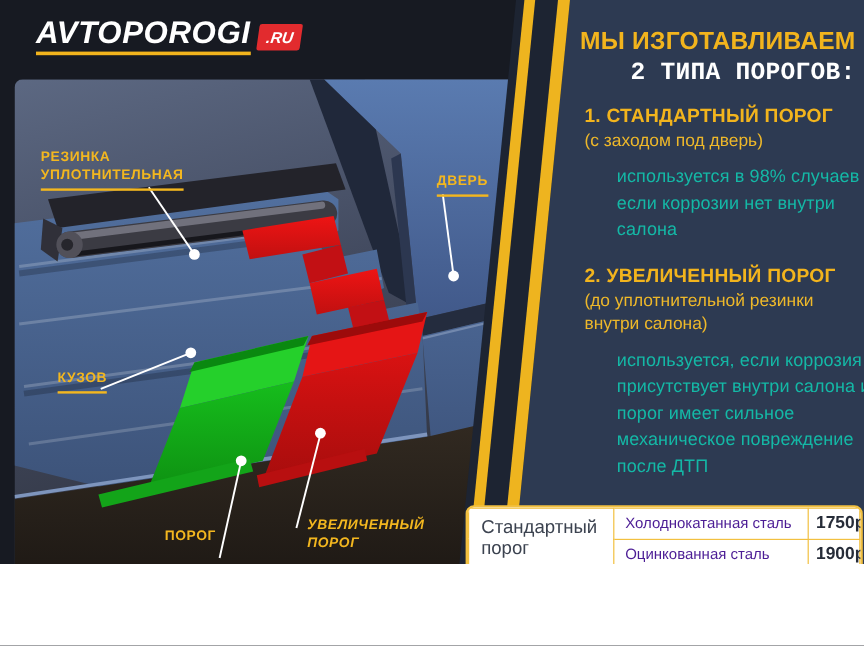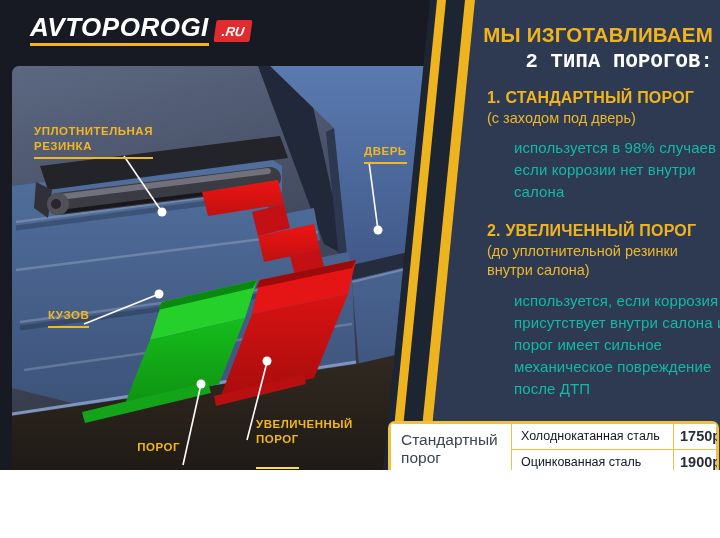--- a/index.html
+++ b/index.html
@@ -17,21 +17,21 @@
   .photo{position:absolute;left:12px;top:66px;width:440px;height:459px;border-radius:7px;overflow:hidden;z-index:1;}
   .photo svg{position:absolute;left:0;top:0;}
   .dlabel{position:absolute;color:#f3b71f;font-weight:800;font-size:11.5px;letter-spacing:.5px;line-height:1.3;z-index:2;}
   .dlabel.block-ul{border-bottom:2px solid #f3b71f;padding-bottom:3px;width:max-content;}
   .dlabel .line{display:block;}
   .dlabel .ul{display:inline-block;border-bottom:2px solid #fde047;padding-bottom:20px;}
   .lab-seal{left:22px;top:58px;}
   .lab-door{left:352px;top:78px;}
   .lab-body{left:36px;top:242px;}
   .lab-standard{left:50px;top:374px;width:118px;text-align:right;}
-  .lab-increased{left:244px;top:351px;}
+  .lab-increased{left:244px;top:365px;font-style:italic;}
 
   
   .edge-svg{position:absolute;left:0;top:0;z-index:2;pointer-events:none;}
 
   
   .panel-head{position:absolute;left:478px;top:22px;width:235px;text-align:right;z-index:3;
     font-weight:800;font-size:20.5px;line-height:1.3;letter-spacing:.2px;}
   .ph1{color:#f2b41d;display:block;}
   .ph2{color:#ffffff;display:block;font-family:Liberation Mono, monospace;}
   .sec{position:absolute;left:487px;width:232px;z-index:3;}
@@ -40,21 +40,21 @@
   .sec-body{position:absolute;left:514px;width:233px;z-index:3;font-size:15px;color:#14b8a6;line-height:1.47;letter-spacing:.1px;}
   .sec1{top:89px;} .body1{top:137px;}
   .sec2{top:222px;} .body2{top:290px;}
 
   
   .price-table{position:absolute;left:388px;top:421px;width:327px;height:104px;background:#ffffff;
     border:2px solid #f2c040;border-radius:7px;overflow:hidden;z-index:4;}
   .price-table table{width:100%;height:100%;border-collapse:collapse;table-layout:fixed;}
   .price-table td{border:1px solid #f2c040;padding:0;vertical-align:middle;}
   .price-table td.c1{width:110px;font-size:15.5px;color:#3c4350;padding-left:10px;line-height:1.15;}
-  .price-table td.c2{width:152px;font-size:12.5px;color:#0f172a;padding-left:9px;}
+  .price-table td.c2{width:152px;font-size:12.5px;color:#4c1d95;padding-left:9px;}
   .price-table td.c3{font-size:14.5px;font-weight:bold;color:#262c38;padding-left:6px;}
 
   
   .watermark{position:absolute;left:598px;top:484px;z-index:5;display:flex;align-items:center;
     color:rgba(190,196,208,.55);font-weight:bold;font-size:33px;letter-spacing:1px;pointer-events:none;}
   .wm-circles{width:34px;height:38px;margin-right:2px;}
 </style>
 </head>
 <body>
 
@@ -155,22 +155,22 @@
       <g fill="#ffffff">
         <circle cx="150" cy="146" r="4.5"></circle>
         <circle cx="366" cy="164" r="4.5"></circle>
         <circle cx="147" cy="228" r="4.5"></circle>
         <circle cx="189" cy="318" r="4.5"></circle>
         <circle cx="255" cy="295" r="4.5"></circle>
       </g>
     </svg>
 
     <div class="dlabel block-ul lab-seal">
+      <span class="line">РЕЗИНКА</span>
       <span class="line">УПЛОТНИТЕЛЬНАЯ</span>
-      <span class="line">РЕЗИНКА</span>
     </div>
     <div class="dlabel block-ul lab-door">ДВЕРЬ</div>
     <div class="dlabel block-ul lab-body">КУЗОВ</div>
     <div class="dlabel lab-standard">
       <span class="ul">ПОРОГ</span>
     </div>
     <div class="dlabel lab-increased">
       <span class="line">УВЕЛИЧЕННЫЙ</span>
       <span class="ul">ПОРОГ</span>
     </div>

